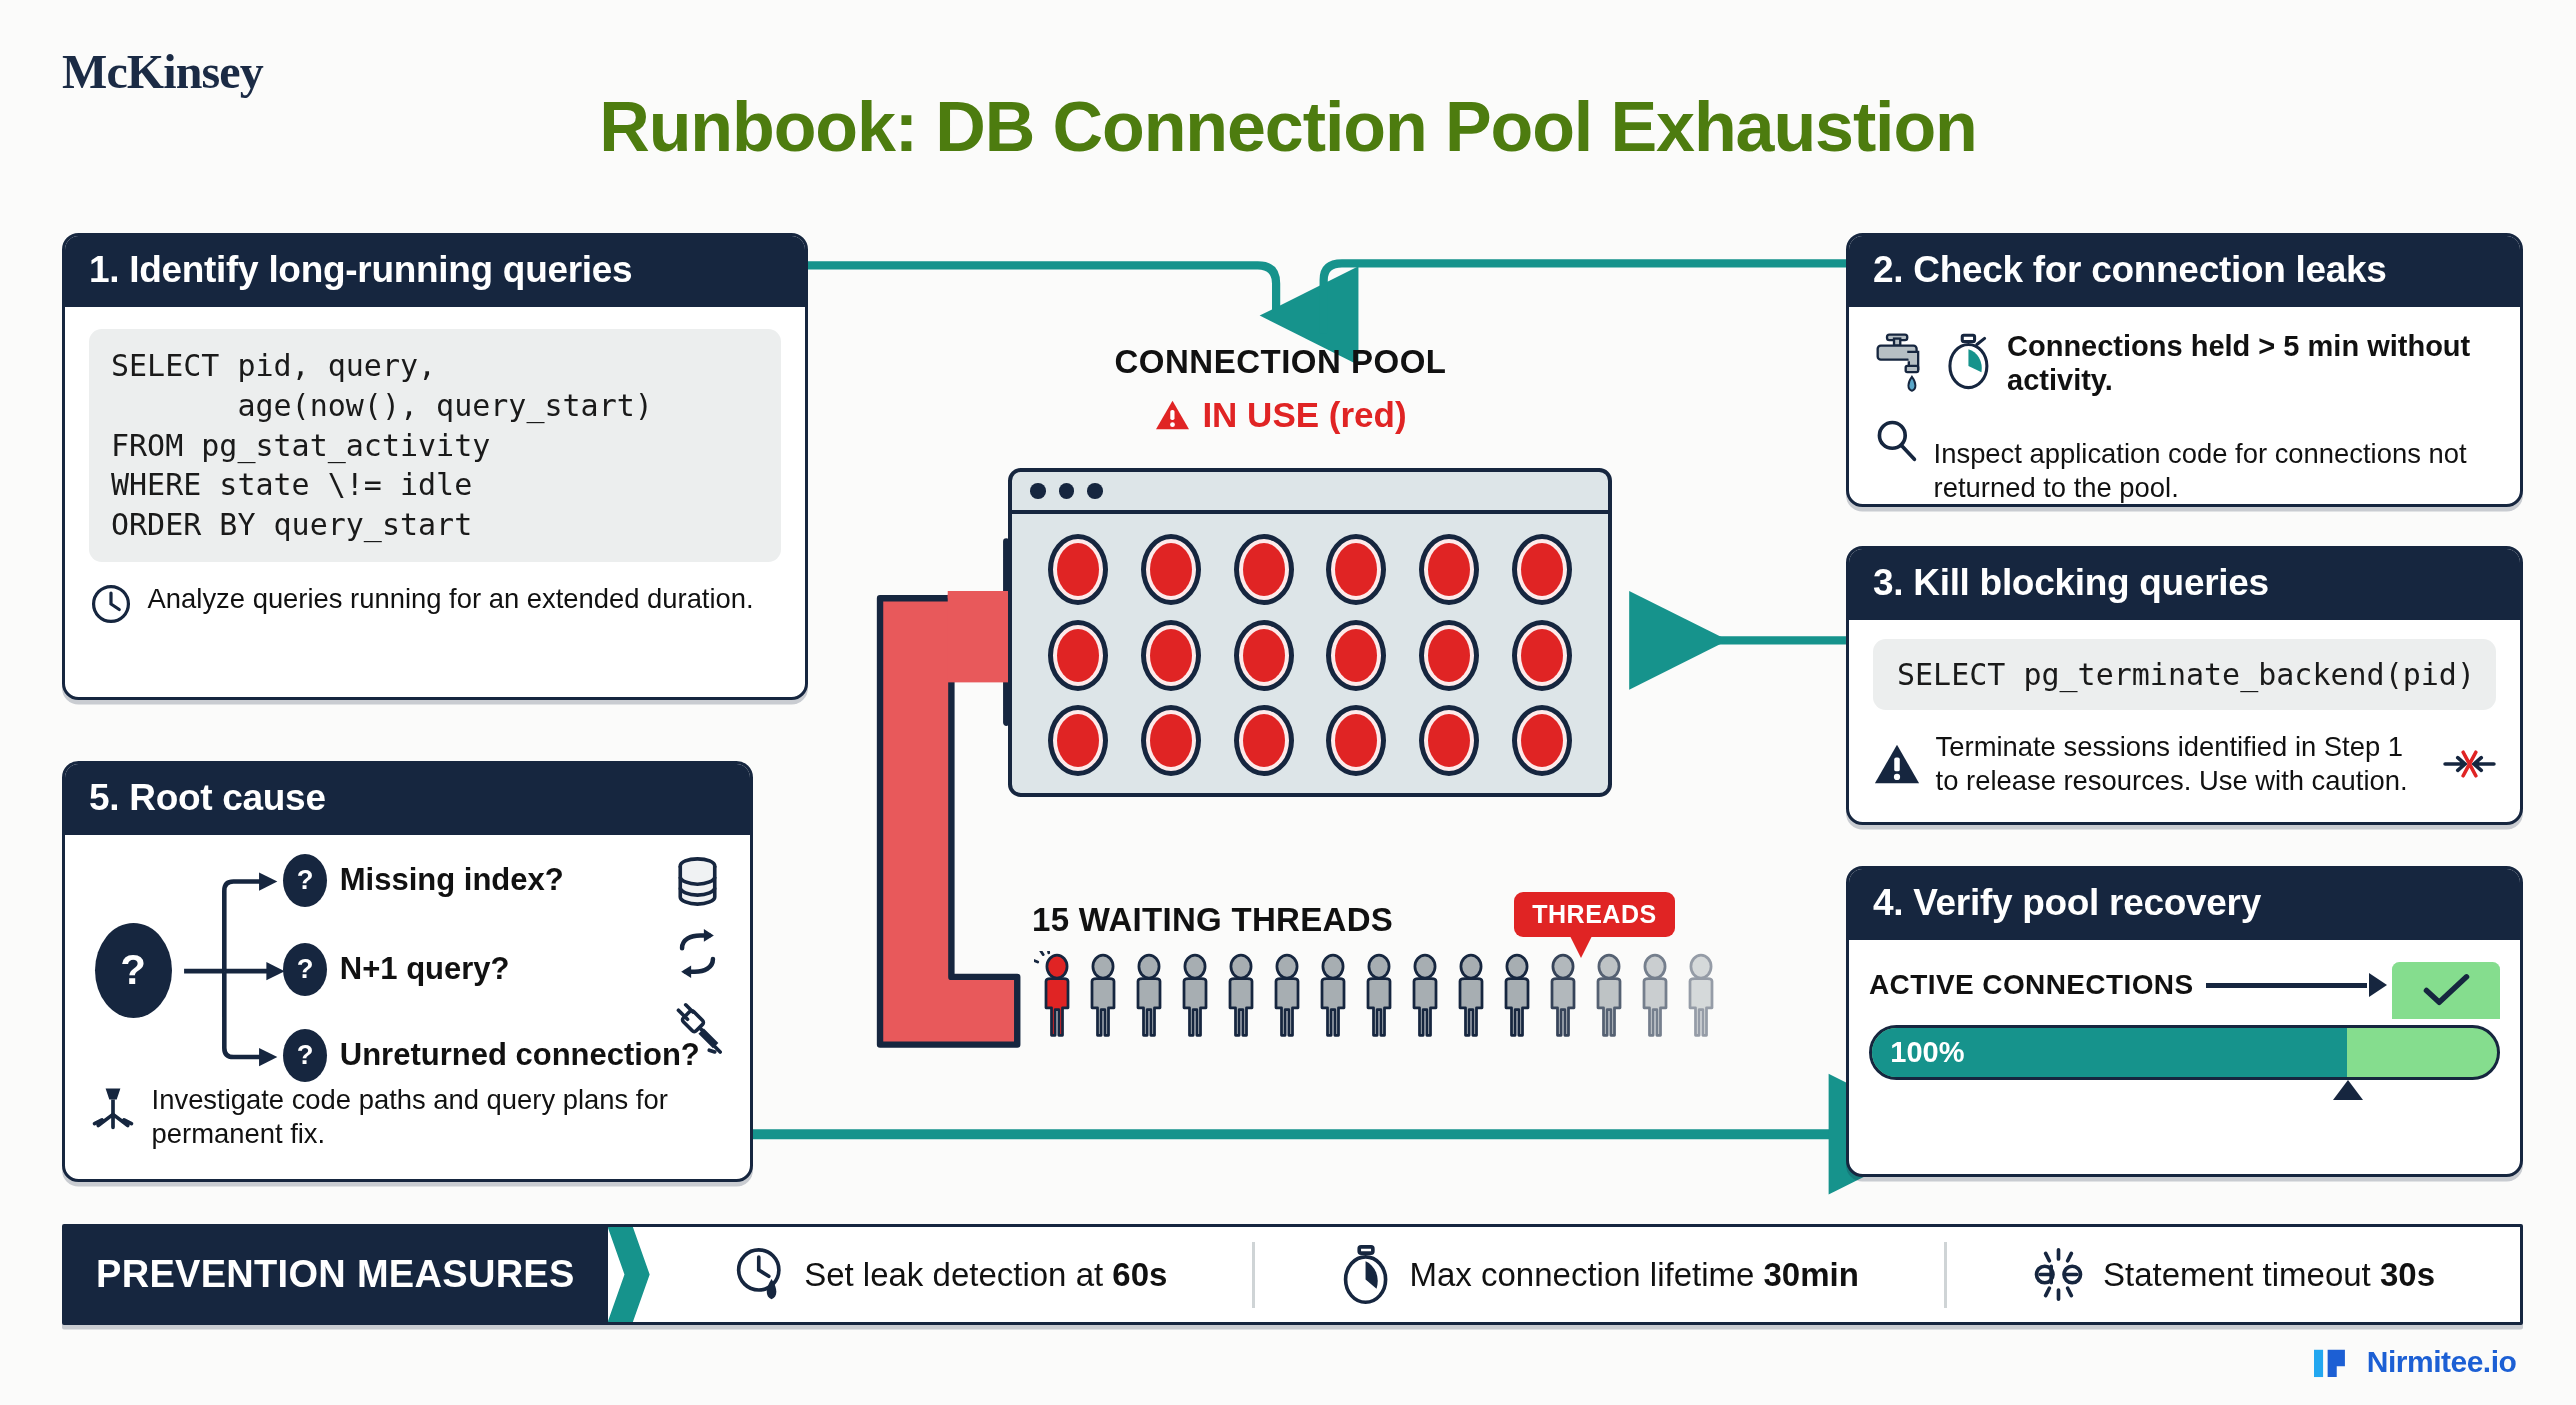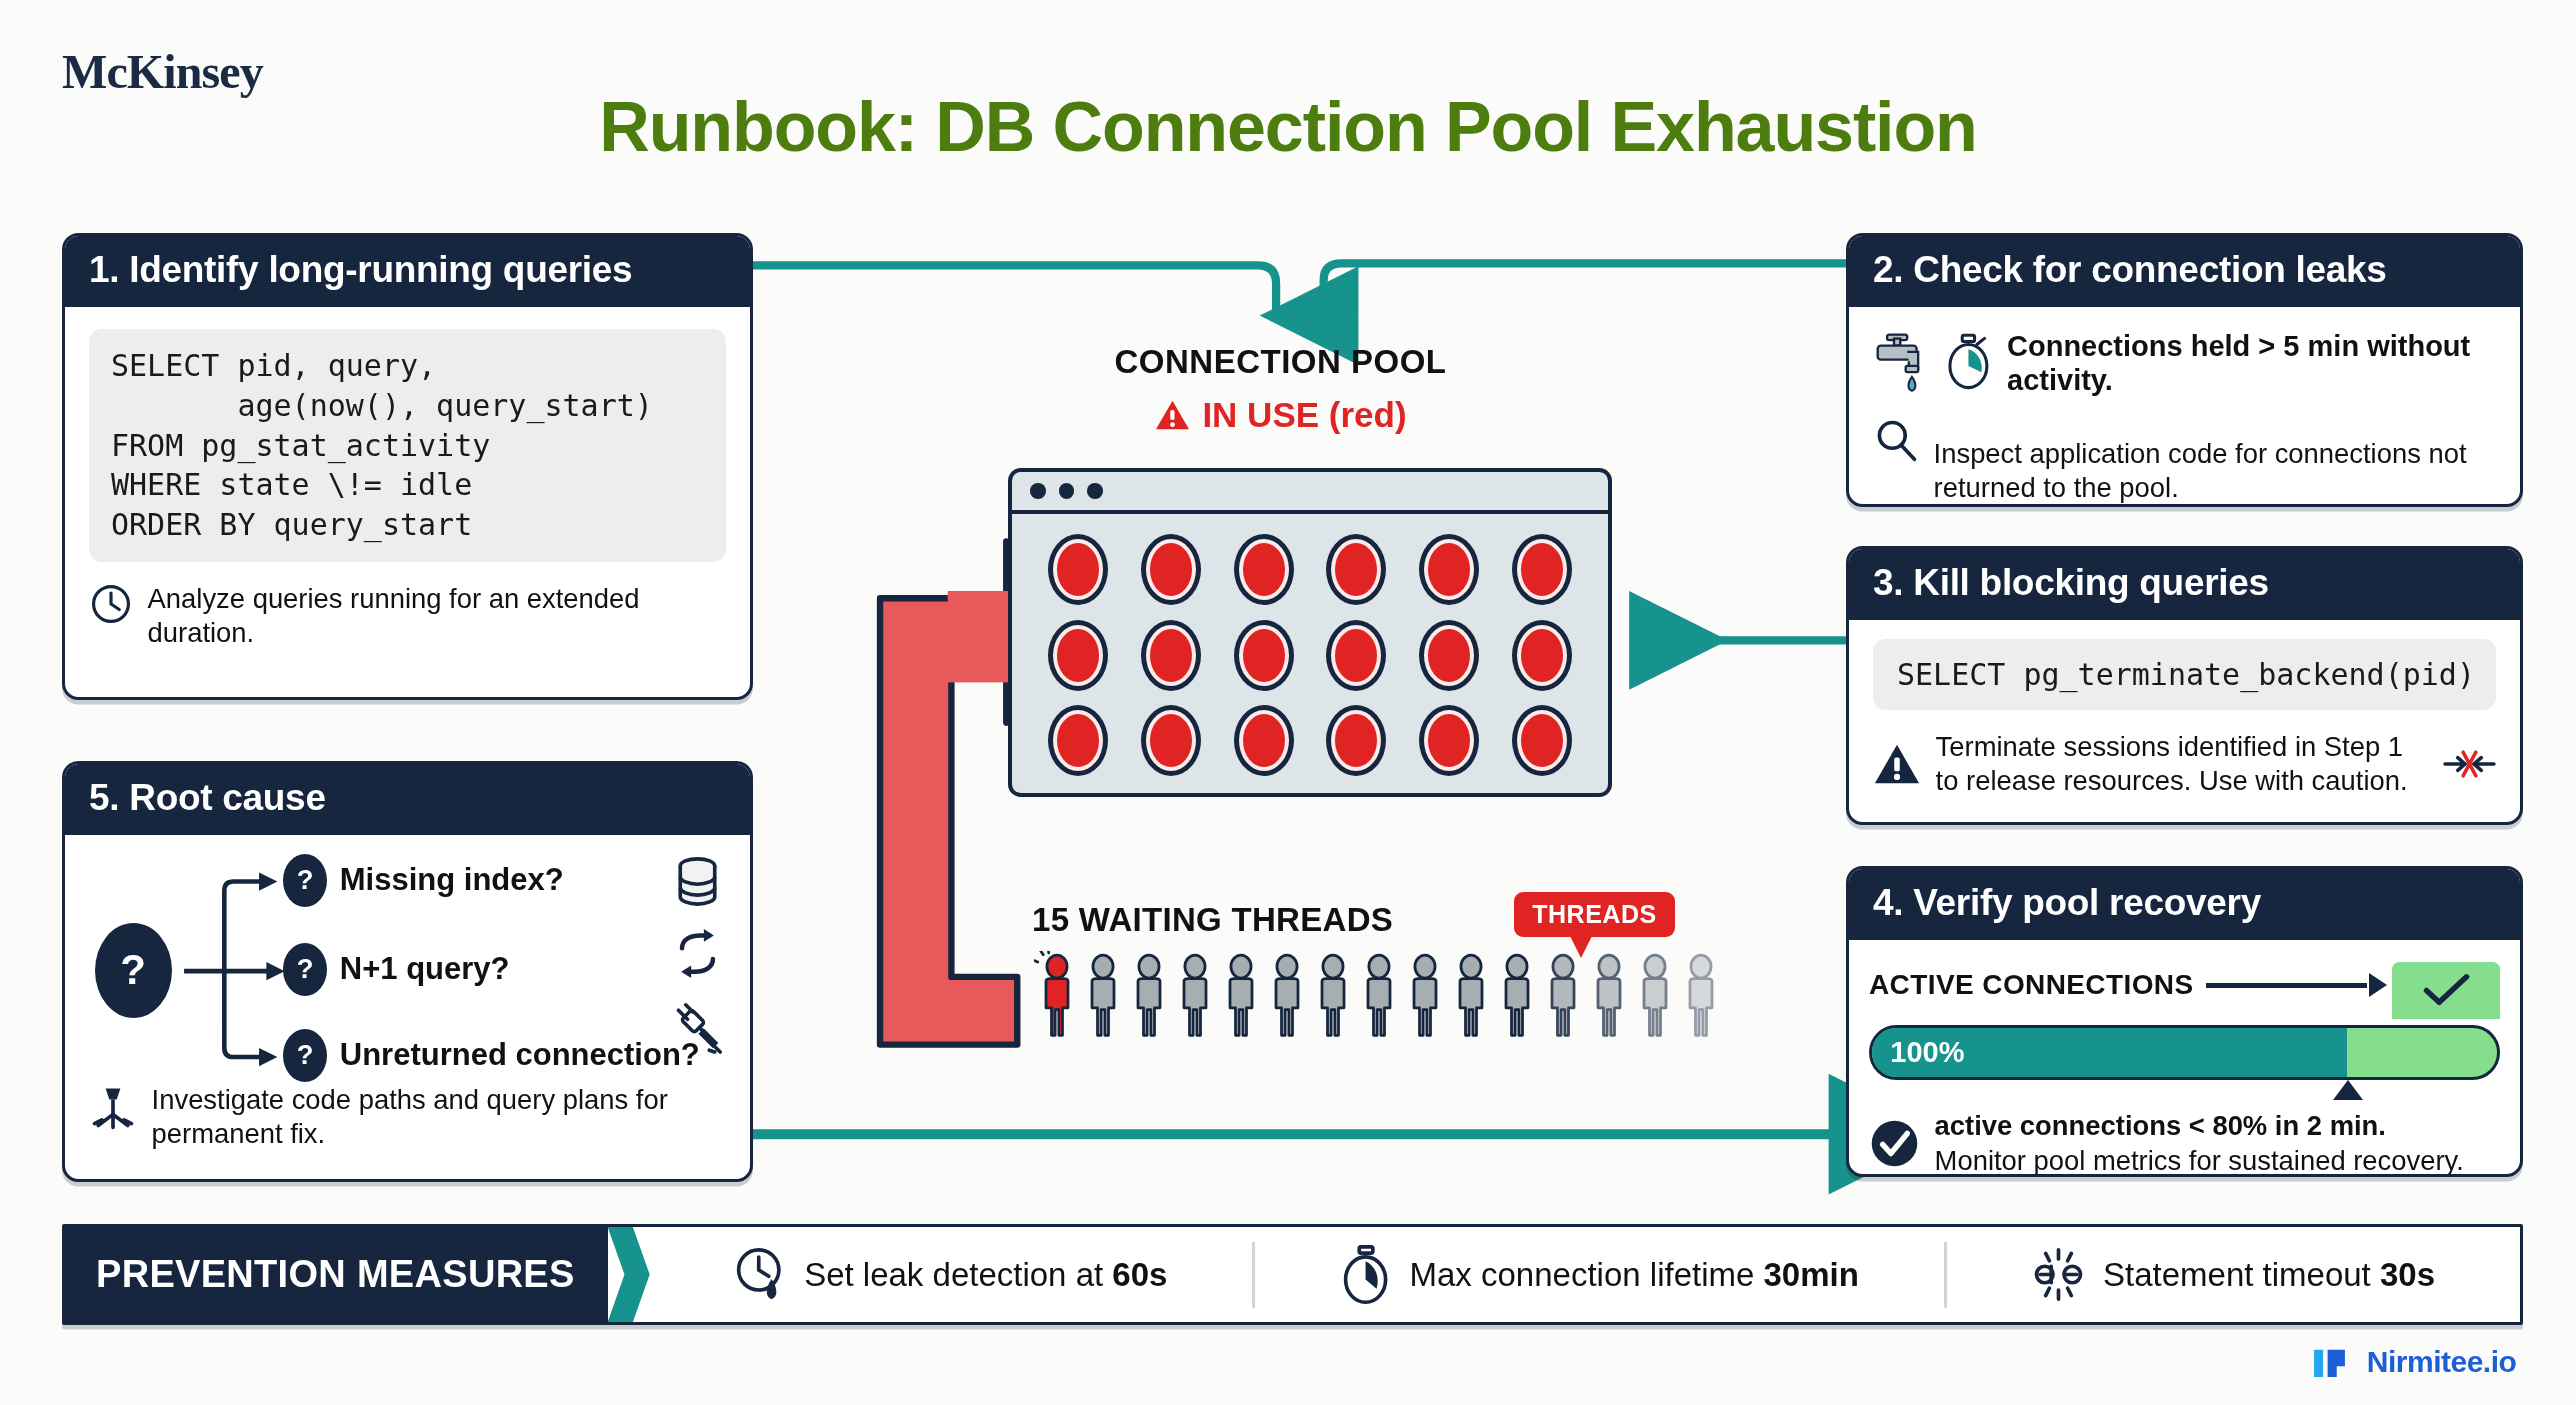--- a/index.html
+++ b/index.html
@@ -280,21 +280,21 @@
                L1110,728 Z" fill="#e8595b" stroke="#16263f" stroke-width="7" stroke-linejoin="round"></path>
       <path d="M1100,592 L1196,695 L1100,790 Z" fill="#e8595b" stroke="#16263f" stroke-width="7" stroke-linejoin="round"></path>
       <rect x="1036" y="650" width="78" height="96" fill="#e8595b" stroke="none"></rect>
       <path d="M1036,650 L1114,650" stroke="#e8595b" stroke-width="8"></path>
     </g>
   </svg>
 
   <div class="brand">McKinsey</div>
   <div class="main-title">Runbook: DB Connection Pool Exhaustion</div>
 
-  <div class="card" style="left:62px; top:233px; width:691px; height:467px;">
+  <div class="card" style="left:62px; top:233px; width:746px; height:467px;">
     <div class="card-head">1. Identify long-running queries</div>
     <div class="card-body">
       <div class="code-block">SELECT pid, query,
        age(now(), query_start)
 FROM pg_stat_activity
 WHERE state \!= idle
 ORDER BY query_start</div>
       <div class="note-row">
         <svg class="icon-sq" width="44" height="44" viewBox="0 0 48 48">
           <circle cx="24" cy="24" r="19" fill="none" stroke="#16263f" stroke-width="3.5"></circle>
@@ -431,30 +431,20 @@
         </div>
       </div>
       <div class="progress-wrap">
         <div class="progress-fill" id="progressFill" style="width: 76%;">
           <div class="progress-label">100%</div>
         </div>
       </div>
       <div style="position:relative;height:24px;">
         <div class="progress-marker" id="progressMarker" style="left: calc(76% - 15.6px); top: 0px;"></div>
       </div>
-      <div class="note-row" style="margin-top:5.5px; align-items:center;">
-        <svg class="icon-sq" width="51" height="51" viewBox="0 0 56 56">
-          <circle cx="28" cy="28" r="25" fill="#16263f"></circle>
-          <path d="M15,29 L24,39 L42,17" fill="none" stroke="#fff" stroke-width="6" stroke-linecap="round" stroke-linejoin="round"></path>
-        </svg>
-        <div>
-          <div class="note-text bold">active connections &lt; 80% in 2 min.</div>
-          <div class="note-text">Monitor pool metrics for sustained recovery.</div>
-        </div>
-      </div>
     </div>
   </div>
 
   <div class="pool-title" style="left:997px; top:343px; width:567px;">CONNECTION POOL</div>
   <div class="pool-status" style="left:997px; top:395px; width:567px;">
     <svg width="37" height="33" viewBox="0 0 40 36">
       <path d="M20,2 L38,33 L2,33 Z" fill="#e02424"></path>
       <rect x="17.6" y="12" width="4.6" height="11" rx="2" fill="#fff"></rect>
       <circle cx="20" cy="28" r="2.6" fill="#fff"></circle>
     </svg>

